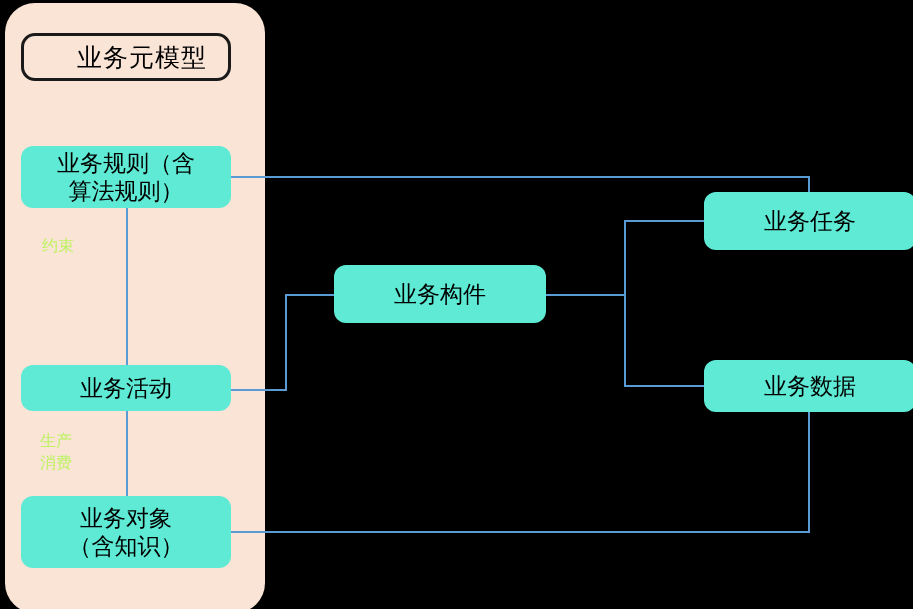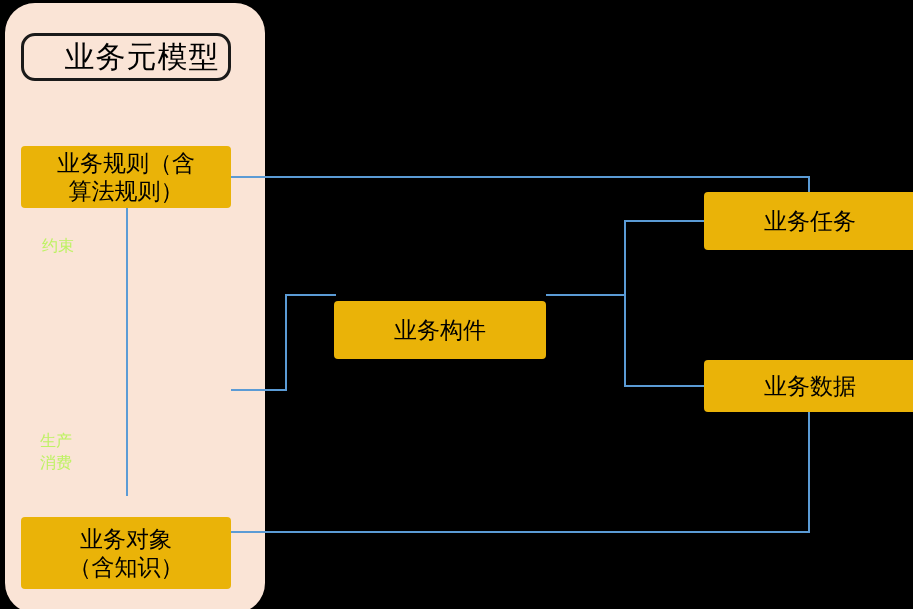--- a/index.html
+++ b/index.html
@@ -35,46 +35,46 @@
     top: 33px;
     width: 210px;
     height: 48px;
     border: 3px solid #1A1A1A;
     border-radius: 14px;
     background: transparent;
     display: flex;
     align-items: center;
     justify-content: center;
     color: #000000;
-    font-size: 30px;
+    font-size: 25px;
     letter-spacing: 1px;
     box-sizing: border-box;
     padding-left: 32px;
   }
 
   
   .node {
     position: absolute;
-    background: #eab308;
-    border-radius: 4px;
+    background: #5eead4;
+    border-radius: 12px;
     display: flex;
     align-items: center;
     justify-content: center;
     text-align: center;
     color: #000000;
     font-size: 23px;
     line-height: 1.22;
     box-sizing: border-box;
     z-index: 3;
   }
 
   #node-rule    { left: 21px;  top: 146px; width: 210px; height: 62px; }
   #node-activity{ left: 21px;  top: 365px; width: 210px; height: 46px; }
-  #node-object  { left: 21px;  top: 496px; width: 210px; height: 72px; margin-top: 21px; }
-  #node-component{left: 334px; top: 265px; width: 212px; height: 58px; margin-top: 36px; }
+  #node-object  { left: 21px;  top: 496px; width: 210px; height: 72px; }
+  #node-component{left: 334px; top: 265px; width: 212px; height: 58px; }
   #node-task    { left: 704px; top: 192px; width: 212px; height: 58px; }
   #node-data    { left: 704px; top: 360px; width: 212px; height: 52px; }
 
   
   .edge-label {
     position: absolute;
     color: #bef264;
     font-size: 16px;
     line-height: 1.35;
     white-space: pre-line;
@@ -118,20 +118,21 @@
   <div class="line-h" style="left:624px; top:220px; width:82px;"></div>
   <div class="line-h" style="left:624px; top:385px; width:82px;"></div>
 
   <div class="line-h" style="left:231px; top:531px; width:579px;"></div>
   <div class="line-v" style="left:808px; top:412px; height:121px;"></div>
 
   <div class="title-box">业务元模型</div>
 
   <div class="node" id="node-rule" style="white-space: pre-line;">业务规则（含
 算法规则）</div>
+  <div class="node" id="node-activity" style="white-space: pre-line;">业务活动</div>
   <div class="node" id="node-object" style="white-space: pre-line;">业务对象
 （含知识）</div>
   <div class="node" id="node-component" style="white-space: pre-line;">业务构件</div>
   <div class="node" id="node-task" style="white-space: pre-line;">业务任务</div>
   <div class="node" id="node-data" style="white-space: pre-line;">业务数据</div>
 
   <div class="edge-label" id="label-constrain" style="white-space: pre-line;">约束</div>
   <div class="edge-label" id="label-produce" style="white-space: pre-line; text-align: right;">生产
 消费</div>
 

